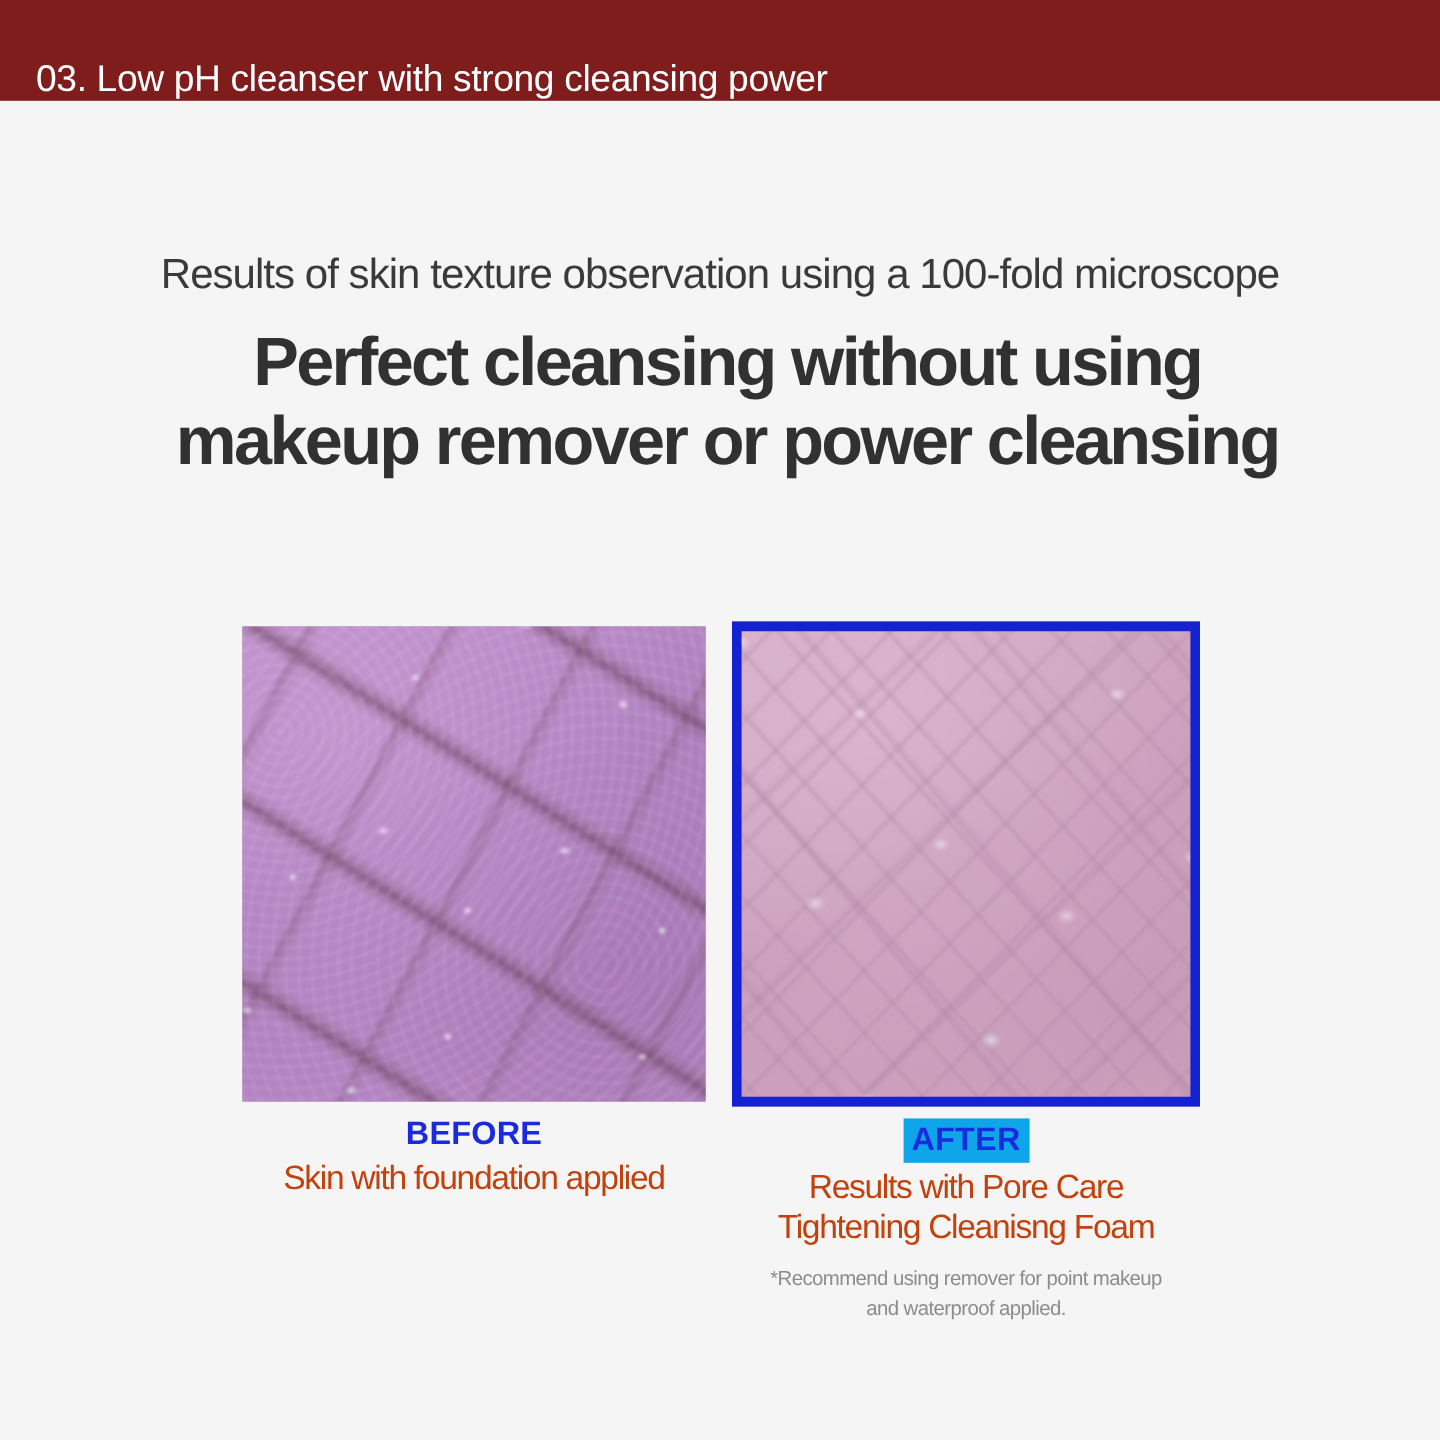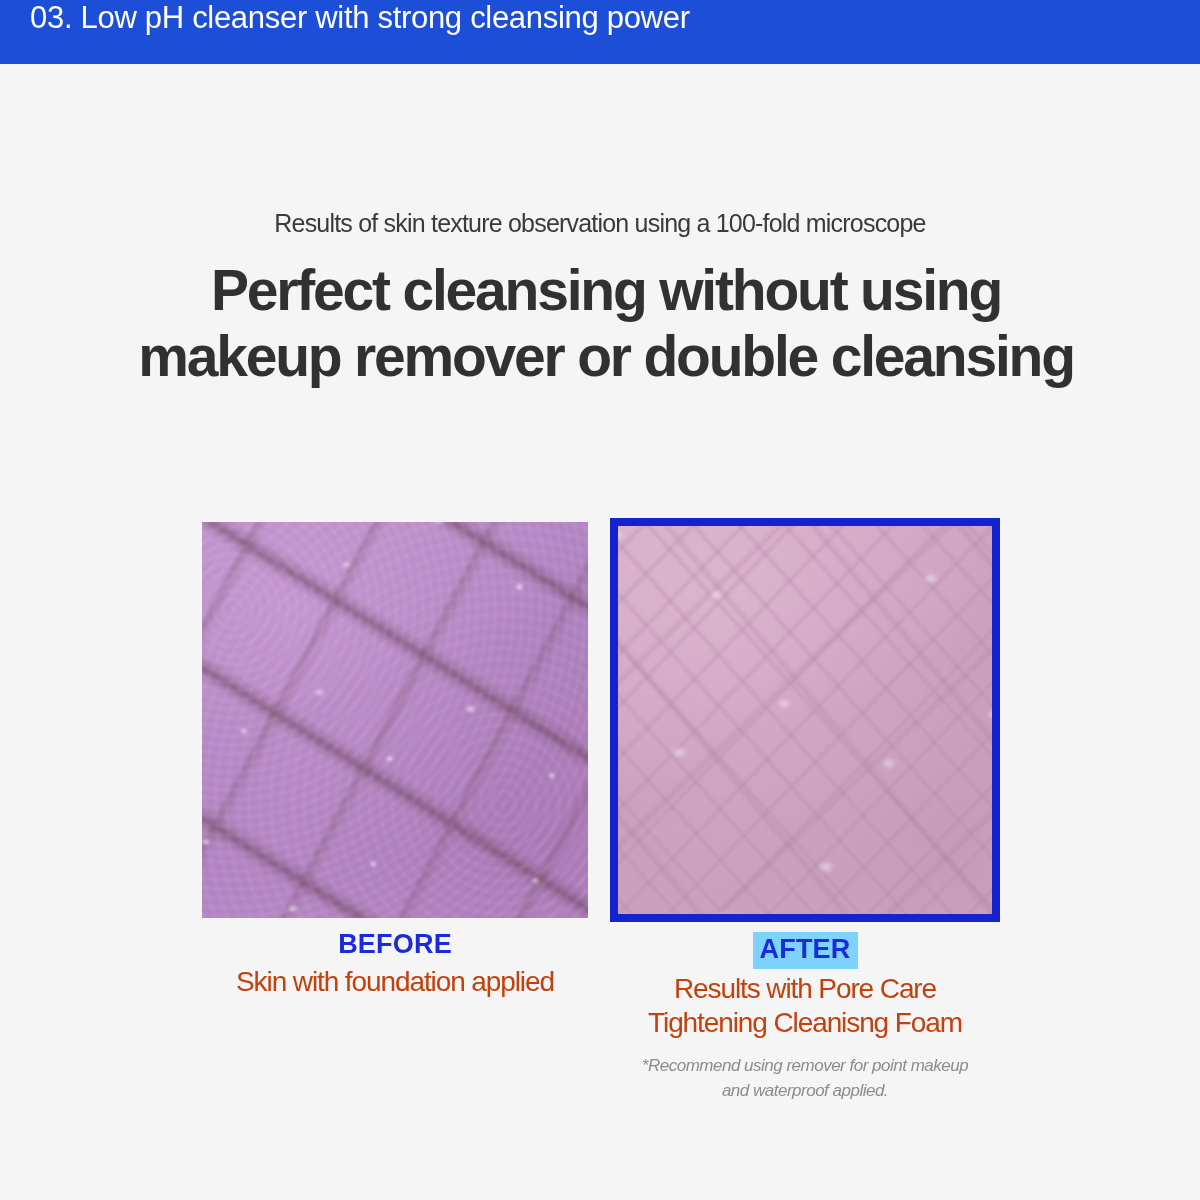--- a/index.html
+++ b/index.html
@@ -13,44 +13,44 @@
     font-family: "Liberation Sans", sans-serif;
     overflow: hidden;
     position: relative;
   }
 
   
   .header-bar {
     position: absolute;
     top: 0; left: 0;
     width: 1200px;
-    height: 64px;
-    background: #1d4ed8;
+    height: 84px;
+    background: #7f1d1d;
     display: flex;
-    align-items: flex-start;
+    align-items: flex-end;
   }
   .header-bar .header-title {
     color: #ffffff;
     font-size: 31px;
     font-weight: 400;
     letter-spacing: -0.3px;
     margin-left: 30px;
     white-space: nowrap;
     font-family: "Liberation Sans", sans-serif;
   }
 
   
   .intro {
     position: absolute;
     top: 208px; left: 0;
     width: 1200px;
     text-align: center;
   }
   .subtitle {
-    font-size: 25px;
+    font-size: 35px;
     color: #3a3a3a;
     font-weight: 400;
     letter-spacing: -0.8px;
     line-height: 1.2;
     font-family: "Liberation Sans", sans-serif;
     text-align: center;
   }
   .headline {
     margin-top: 20px;
     font-size: 57px;
@@ -206,57 +206,56 @@
   .tag {
     display: inline-block;
     font-size: 27px;
     font-weight: 700;
     color: #1a2bdd;
     letter-spacing: 0.2px;
     line-height: 1.25;
     font-family: "Liberation Sans", sans-serif;
   }
   .tag-highlight {
-    background: #7dd3fc;
+    background: #0ea5e9;
     padding: 1px 7px 2px 7px;
   }
   .caption-text {
     margin-top: 3px;
     font-size: 28px;
     color: #c2410c;
     font-weight: 400;
     letter-spacing: -1.1px;
     line-height: 1.22;
     font-family: "Liberation Sans", sans-serif;
   }
   .caption-text .line { display: block; }
   .footnote {
     margin-top: 14px;
     font-size: 17px;
     color: #8c8c8c;
     font-weight: 400;
     letter-spacing: -0.5px;
     line-height: 1.45;
     font-family: "Liberation Sans", sans-serif;
-    font-style: italic;
   }
   .footnote .line { display: block; }
 </style>
 </head>
 <body>
 
 <div class="header-bar">
   <div class="header-title">03. Low pH cleanser with strong cleansing power</div>
 </div>
 
 <div class="intro">
   <div class="subtitle">Results of skin texture observation using a 100-fold microscope</div>
   <div class="headline">
     <span class="line">Perfect cleansing without using</span>
-    <span class="line">makeup remover or double cleansing</span>
+    <span class="line">makeup remover or power cleansing</span>
   </div>
 </div>
 
 <div class="compare">
 
   <div class="panel panel-before">
     <div class="photo-wrap photo-before">
       <div class="skin-before"></div>
     </div>
     <div class="caption-block">

